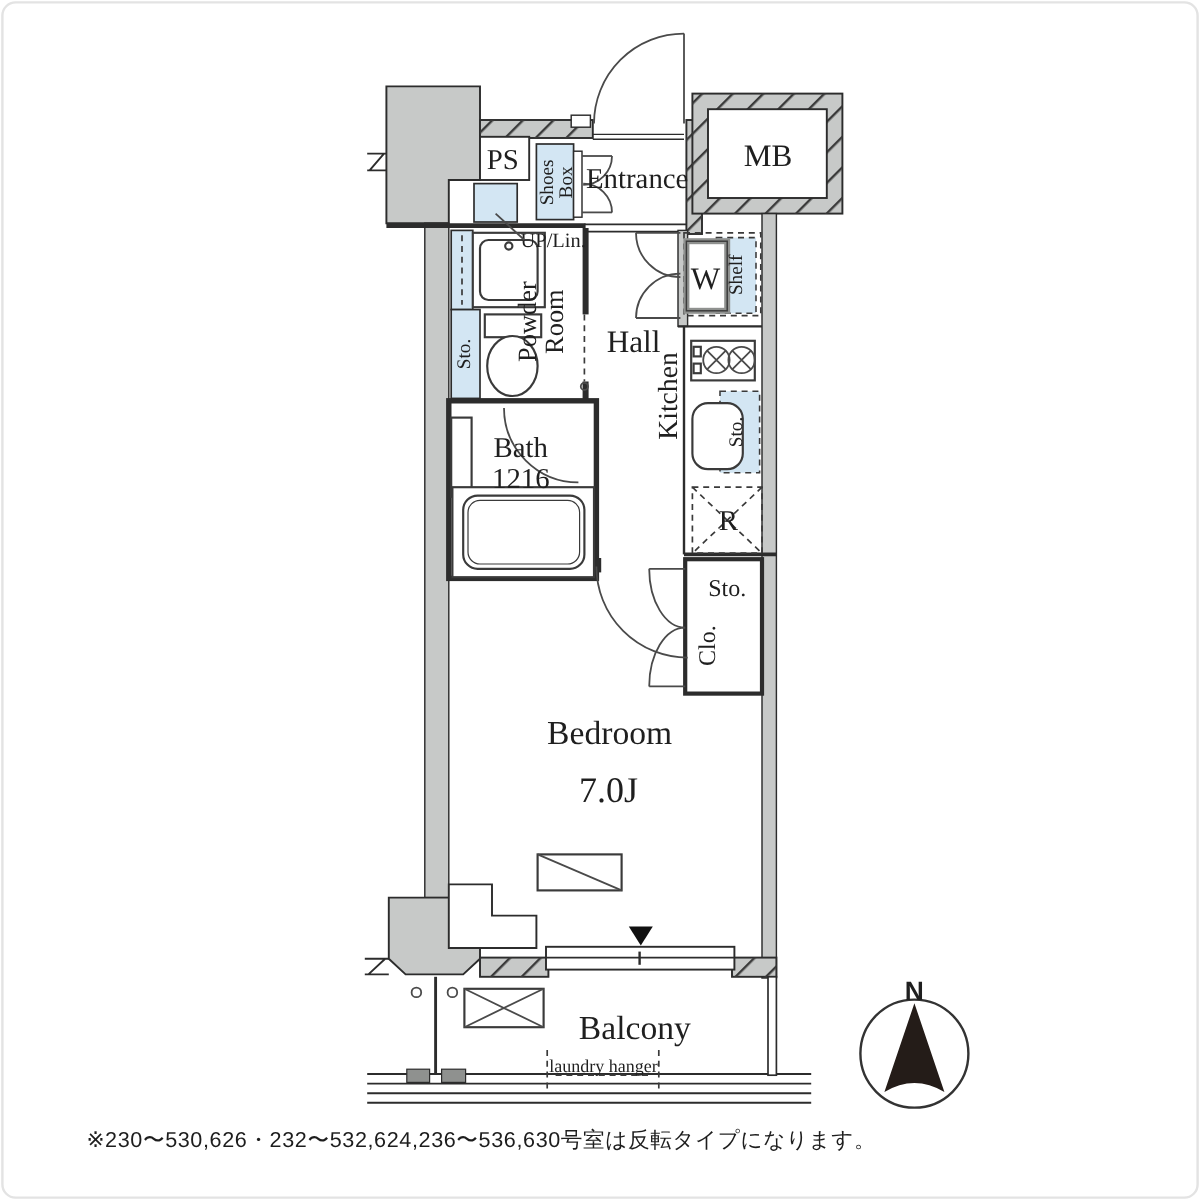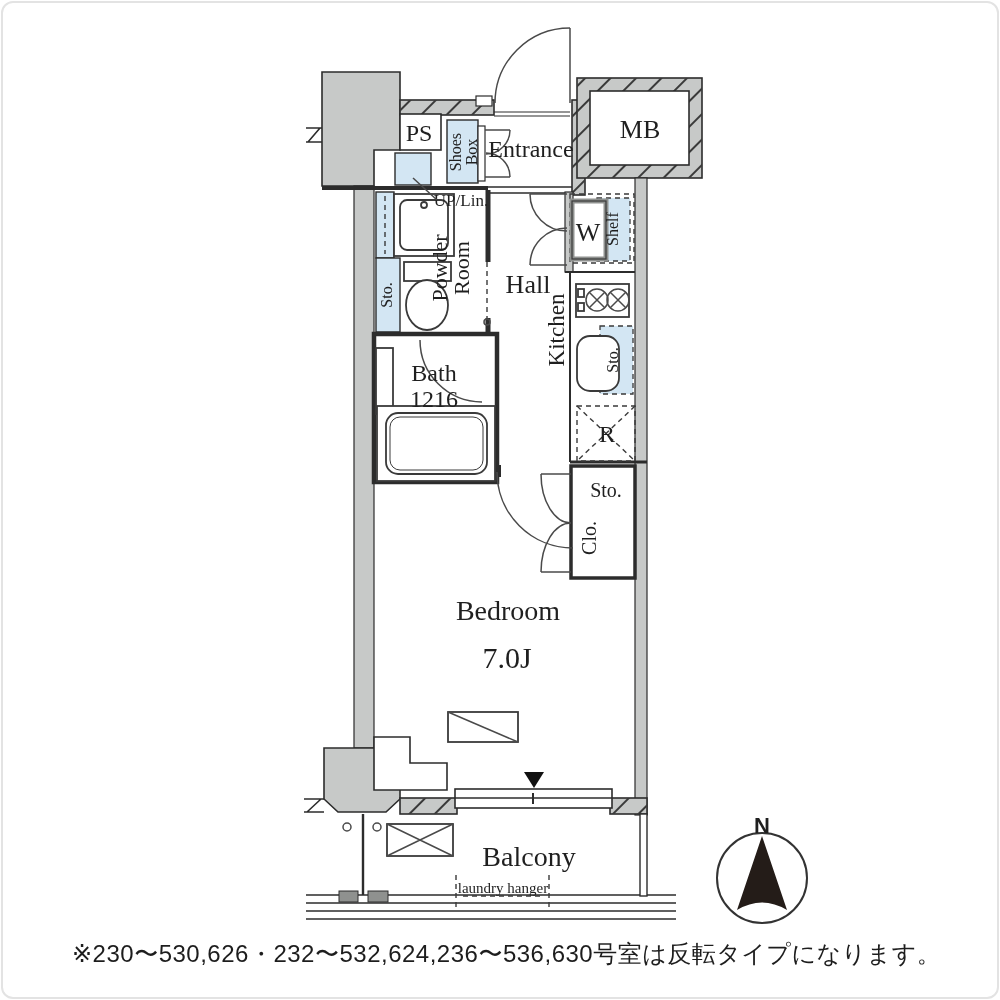--- a/index.html
+++ b/index.html
@@ -14,21 +14,21 @@
   .wall{fill:#c7c9c8;stroke:#2c2c2c;stroke-width:1.6}
   .wallthin{fill:#c7c9c8;stroke:#2c2c2c;stroke-width:1.2}
   .line{stroke:#2c2c2c;fill:none}
   .white{fill:#ffffff;stroke:#2c2c2c}
   .blue{fill:#d3e6f3;stroke:#2c2c2c;stroke-width:1.4}
   .bluedash{fill:#d3e6f3;stroke:#3a3a3a;stroke-width:1.3;stroke-dasharray:5 4}
   .door{stroke:#4a4a4a;stroke-width:1.5;fill:none}
   .dash{stroke:#3a3a3a;stroke-width:1.4;fill:none;stroke-dasharray:5 4}
   .fix{fill:#ffffff;stroke:#3a3a3a;stroke-width:1.8}
   .note{position:absolute;left:72px;top:938px;width:900px;font-family:"Liberation Sans","DejaVu Sans",sans-serif;
-        font-size:24px;color:#1d1d1d;letter-spacing:0.5px;white-space:nowrap;}
+        font-size:18px;color:#1d1d1d;letter-spacing:0.5px;white-space:nowrap;}
   .nfont{font-family:"Liberation Sans","DejaVu Sans",sans-serif;font-weight:bold}
 </style>
 </head>
 <body>
 
 <div class="page">
   <div class="frame"></div>
 
   <svg width="1000" height="1000" viewBox="0 0 1000 1000">
     <defs>

